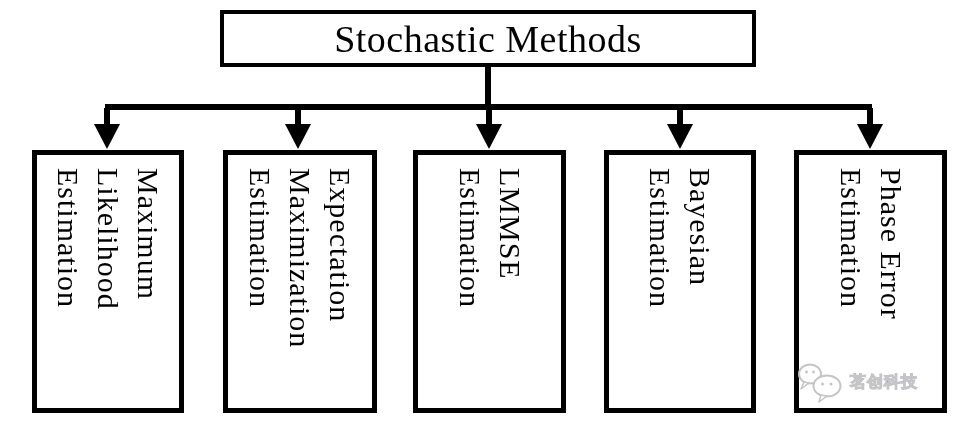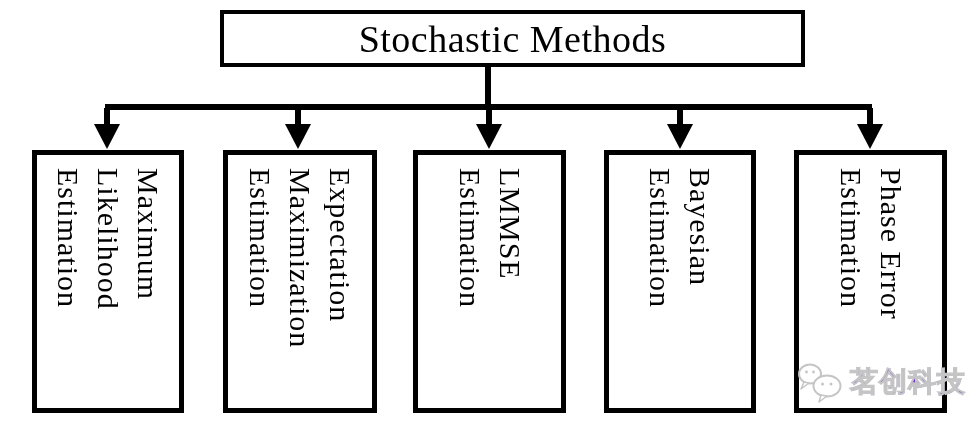--- a/index.html
+++ b/index.html
@@ -10,21 +10,21 @@
     background: #ffffff;
     font-family: "Liberation Serif", serif;
     color: #000000;
     overflow: hidden;
   }
 
   
   .root-box {
     position: absolute;
     left: 220px; top: 10px;
-    width: 585px; height: 57px;
+    width: 536px; height: 57px;
     border: 4px solid #000;
     box-sizing: border-box;
     display: flex;
     align-items: center;
     justify-content: center;
   }
   .root-label {
     font-size: 38px;
     letter-spacing: 0.5px;
     white-space: nowrap;
@@ -79,21 +79,21 @@
   .watermark {
     position: absolute;
     left: 797px; top: 360px;
     display: flex;
     align-items: center;
     gap: 5px;
     z-index: 3;
   }
   .wm-text {
     font-family: "Liberation Sans", sans-serif;
-    font-size: 28px;
+    font-size: 16px;
     font-weight: bold;
     letter-spacing: 1px;
     color: #6d28d9;
     -webkit-text-stroke: 1px #c5c5c5;
     white-space: nowrap;
   }
 </style>
 </head>
 <body>
 

